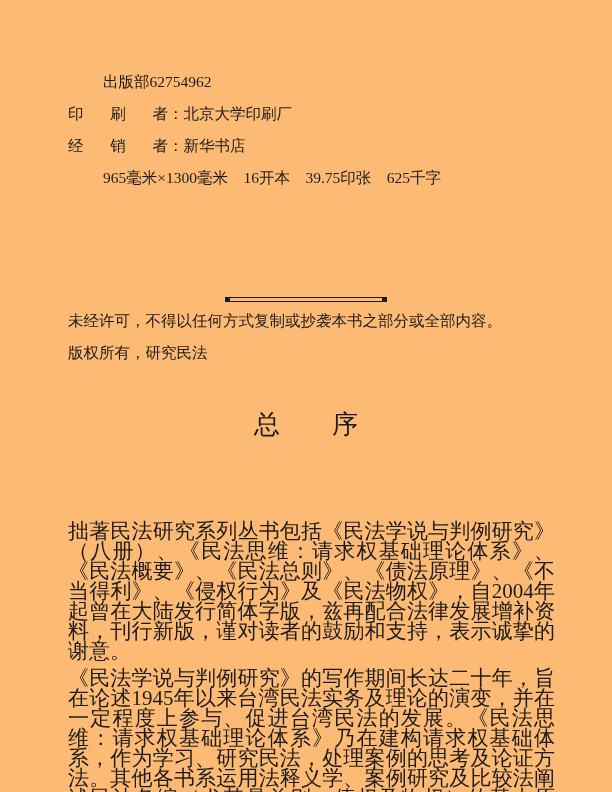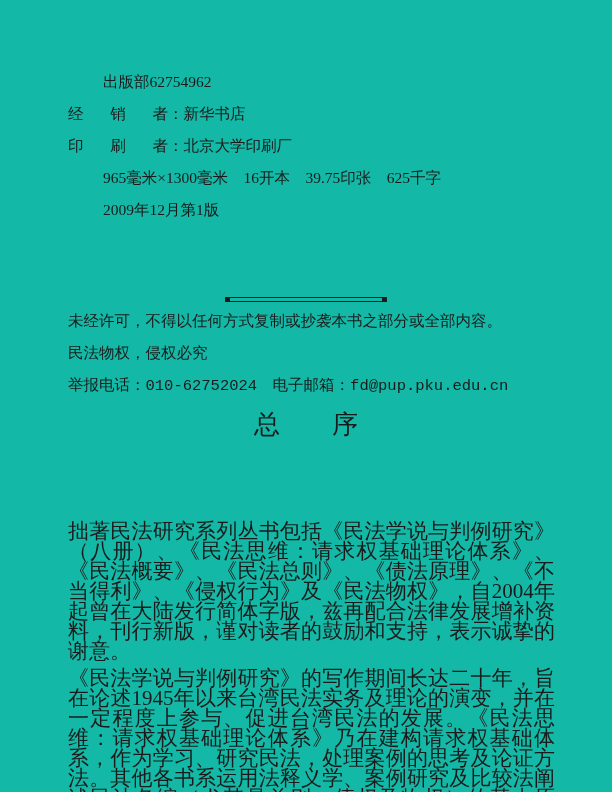--- a/index.html
+++ b/index.html
@@ -4,21 +4,21 @@
 <style>
   html, body {
     margin: 0;
     padding: 0;
     background: #ffffff;
   }
   .page {
     position: relative;
     width: 612px;
     height: 792px;
-    background: #14b8a6;
+    background: #fdba74;
     color: #1b1b1b;
     font-family: "Liberation Serif", "DejaVu Serif", serif;
     overflow: hidden;
   }
   
   .colophon {
     position: absolute;
     left: 68px;
     top: 71px;
     width: 494px;
@@ -85,44 +85,38 @@
 </head>
 <body>
 
 <div class="page">
 
   <div class="colophon">
     <div class="c-row indent">
       <span>出版部62754962</span>
     </div>
     <div class="c-row">
-      <span class="kv-label">经销者</span><span>：</span><span>新华书店</span>
+      <span class="kv-label">印刷者</span><span>：</span><span>北京大学印刷厂</span>
     </div>
     <div class="c-row">
-      <span class="kv-label">印刷者</span><span>：</span><span>北京大学印刷厂</span>
+      <span class="kv-label">经销者</span><span>：</span><span>新华书店</span>
     </div>
     <div class="c-row indent">
       <span>965毫米×1300毫米　16开本　39.75印张　625千字</span>
-    </div>
-    <div class="c-row indent">
-      <span>2009年12月第1版</span>
     </div>
   </div>
 
   <div class="divider"></div>
 
   <div class="notices">
     <div class="c-row">
       <span>未经许可，不得以任何方式复制或抄袭本书之部分或全部内容。</span>
     </div>
     <div class="c-row">
-      <span>民法物权，侵权必究</span>
-    </div>
-    <div class="c-row">
-      <span>举报电话：010-62752024　电子邮箱：fd@pup.pku.edu.cn</span>
+      <span>版权所有，研究民法</span>
     </div>
   </div>
 
   <h1 class="preface-title">总　　序</h1>
 
   <div class="preface-body">
     <p>拙著民法研究系列丛书包括《民法学说与判例研究》（八册）、《民法思维：请求权基础理论体系》、《民法概要》、《民法总则》、《债法原理》、《不当得利》、《侵权行为》及《民法物权》，自2004年起曾在大陆发行简体字版，兹再配合法律发展增补资料，刊行新版，谨对读者的鼓励和支持，表示诚挚的谢意。</p>
     <p>《民法学说与判例研究》的写作期间长达二十年，旨在论述1945年以来台湾民法实务及理论的演变，并在一定程度上参与、促进台湾民法的发展。《民法思维：请求权基础理论体系》乃在建构请求权基础体系，作为学习、研究民法，处理案例的思考及论证方法。其他各书系运用法释义学、案例研究及比较法阐述民法各编（尤其是总则、债权及物权）的基本原理、体系构造及解释适用的问题。现行台湾民法系于1929年制定于大陆，自1945年起适用于台湾，长达六十四年，乃传统民法的延续与发展，超过半个世纪的运作及多次的立法修正，累积了相当丰富的实务案例、学说见解及规范模式，对大陆民法的制定、解释适用，应有一定</p>
   </div>
 

